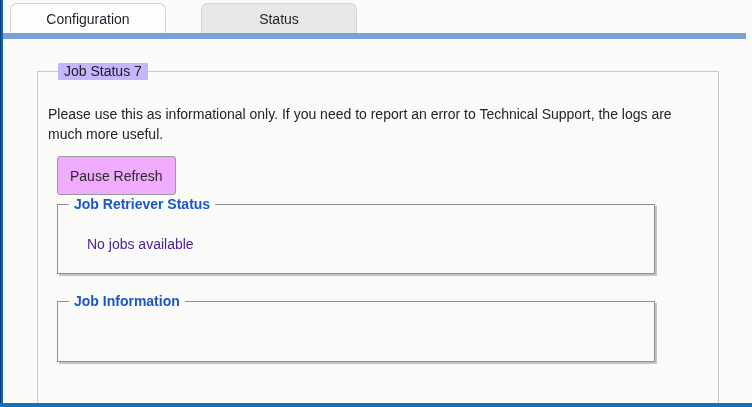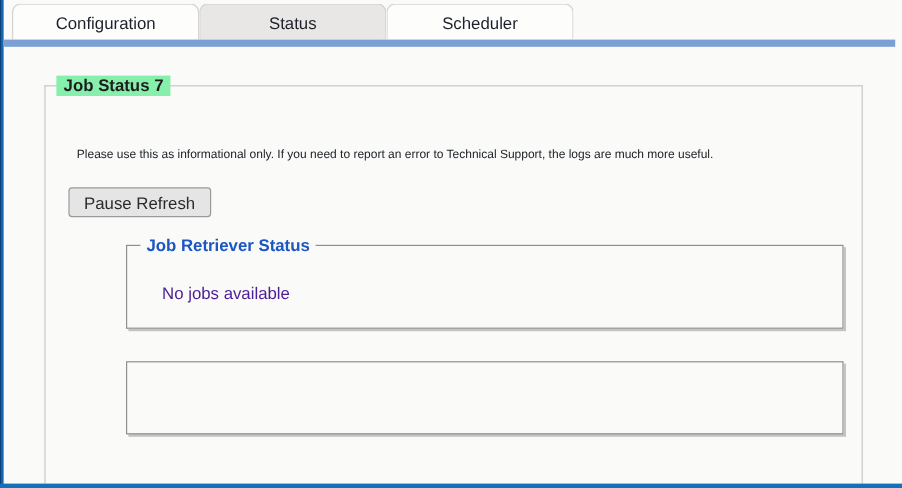--- a/index.html
+++ b/index.html
@@ -9,72 +9,72 @@
   
   .left-border{position:absolute;left:0;top:0;width:3px;height:100%;
     background:linear-gradient(to right,#0b3f77 1px,#1465ad 1px);}
   .bottom-border{position:absolute;left:0;bottom:0;width:100%;height:4px;background:#1271bd;}
 
   
   .tab-bar{position:absolute;left:10px;top:3px;display:flex;}
   .tab{width:156px;height:30px;line-height:30px;text-align:center;box-sizing:border-box;
     background:#fdfdfc;border:1px solid #d4d4d2;border-bottom:none;
     border-radius:7px 7px 0 0;font-size:14px;color:#1d212a;cursor:default;}
-  .tab.active{background:#e8e7e5;}
+  .tab.active{background:#e8e7e5;margin-left:35px;}
   .tab-underline{position:absolute;left:3px;top:33px;width:743px;height:6px;background:#7ba0d4;}
 
   
   .outer-group{position:absolute;left:37px;top:71px;width:682px;height:332px;
     border:1px solid #c9c9c7;border-bottom:none;box-sizing:border-box;}
-  .outer-title{position:absolute;left:9px;top:-9px;background:#86efac;
-    padding:0 6px;font-size:14px;color:#1c1c1c;line-height:17px;font-weight:bold;}
+  .outer-title{position:absolute;left:20px;top:-9px;background:#c4b5fd;
+    padding:0 6px;font-size:14px;color:#1c1c1c;line-height:17px;}
 
-  .info-text{position:absolute;left:10px;top:32px;width:660px;margin:16px;
-    font-size:10px;line-height:20px;color:#20242b;}
+  .info-text{position:absolute;left:10px;top:32px;width:660px;margin:0;
+    font-size:14px;line-height:20px;color:#20242b;}
 
-  .pause-btn{position:absolute;left:19px;top:84px;height:25px;padding:0 12px;
-    background:#e5e5e5;border:1px solid #9a9a9a;border-radius:3px;
+  .pause-btn{position:absolute;left:19px;top:84px;height:39px;padding:0 12px;
+    background:#f0abfc;border:1px solid #9a9a9a;border-radius:3px;
     font-family:"Liberation Sans",sans-serif;font-size:14px;color:#2b2b2b;line-height:22px;}
 
   
   .inner-group{position:absolute;left:19px;width:598px;box-sizing:border-box;
-    border:1px solid #8f8f8f;box-shadow:2px 2px 0 #c4c4c2;margin-left:48px;}
+    border:1px solid #8f8f8f;box-shadow:2px 2px 0 #c4c4c2;}
   .inner-title{position:absolute;left:11px;top:-9px;background:#fafaf9;
     padding:0 5px;font-size:14px;font-weight:bold;color:#1b57c2;line-height:17px;}
   .group-retriever{top:132px;height:70px;}
   .group-information{top:229px;height:61px;}
   .group-body{font-size:14px;color:#4c1d95;line-height:19px;}
   .group-retriever .group-body{margin:30px 0 0 29px;}
   .group-information .group-body{margin:19px 0 0 7px;}
 </style>
 </head>
 <body>
 
 <div class="window">
   <div class="left-border"></div>
 
   <div class="tab-bar">
     <div class="tab">Configuration</div>
     <div class="tab active">Status</div>
-    <div class="tab">Scheduler</div>
   </div>
   <div class="tab-underline"></div>
 
   <div class="outer-group">
     <span class="outer-title">Job Status 7</span>
 
     <p class="info-text">Please use this as informational only. If you need to report an error to Technical Support, the logs are much more useful.</p>
 
     <button class="pause-btn">Pause Refresh</button>
 
     <div class="inner-group group-retriever">
       <span class="inner-title">Job Retriever Status</span>
       <div class="group-body">
         <div class="line">No jobs available</div>
       </div>
     </div>
 
     <div class="inner-group group-information">
+      <span class="inner-title">Job Information</span>
     </div>
   </div>
 
   <div class="bottom-border"></div>
 </div>
 
 </body></html>

